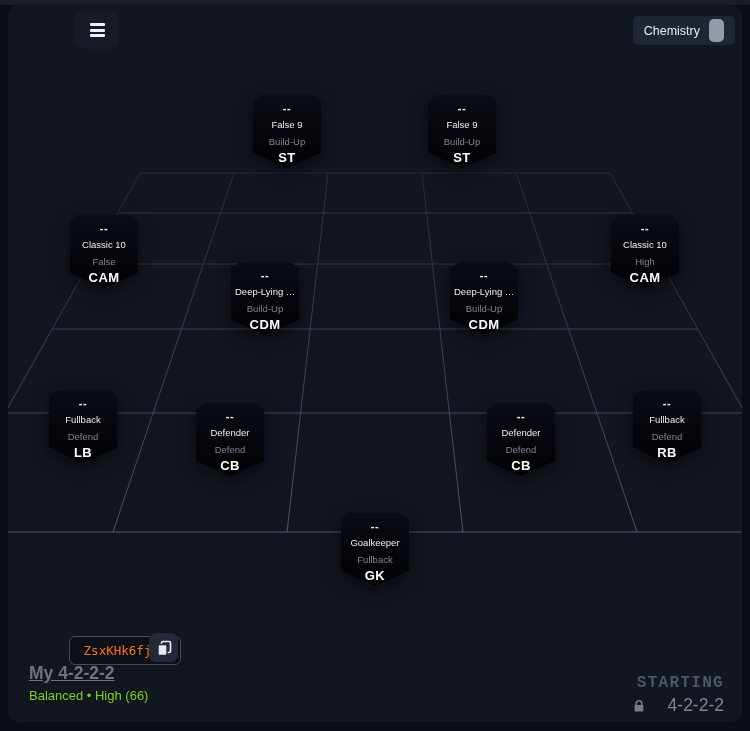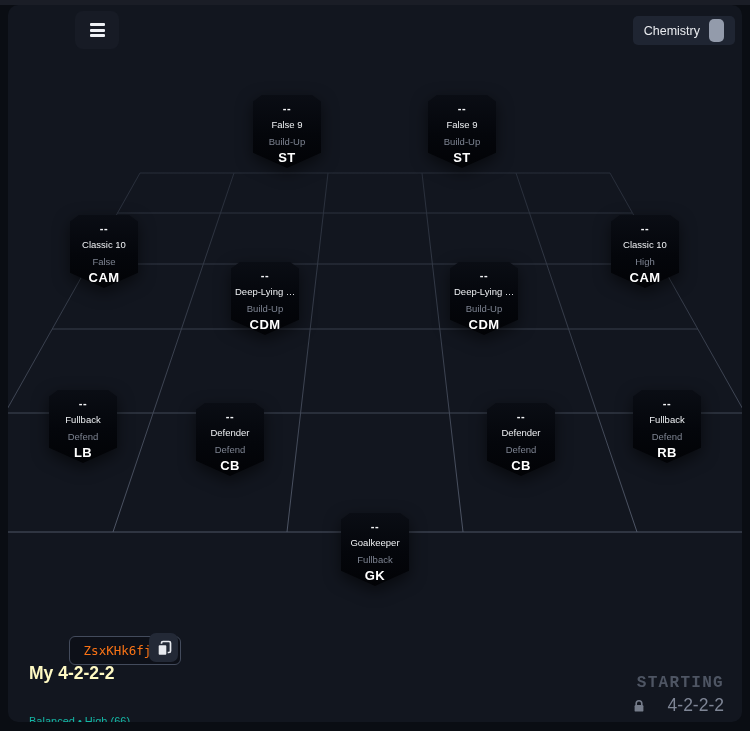--- a/index.html
+++ b/index.html
@@ -34,22 +34,22 @@
   .focus{margin-top:6px;font-size:9.5px;color:#7e8492;}
   .pos{margin-top:3px;font-size:13px;font-weight:bold;color:#ffffff;letter-spacing:.4px;}
 
   .code-box{position:absolute;left:29px;top:636px;width:112px;height:29px;
     border:1px solid #434b5c;border-radius:6px;background:rgba(5,7,12,.35);
     display:flex;align-items:center;justify-content:center;
     font-family:"DejaVu Sans Mono",monospace;font-size:12.5px;color:#f97316;margin-left:40px;}
   .copy-btn{position:absolute;left:149px;top:633px;width:29px;height:29px;border-radius:7px;
     background:#232936;display:flex;align-items:center;justify-content:center;}
 
-  .squad-name{position:absolute;left:29px;top:663px;font-size:17.5px;font-weight:bold;color:#fef9c3;}
-  .squad-meta{position:absolute;left:29px;top:715px;font-size:11px;color:#14b8a6;}
+  .squad-name{position:absolute;left:29px;top:663px;font-size:17.5px;font-weight:bold;color:#737373;text-decoration:underline;}
+  .squad-meta{position:absolute;left:29px;top:688px;font-size:13px;color:#84cc16;}
 
   .starting{position:absolute;right:26px;top:674px;text-align:right;}
   .starting-label{font-size:16px;font-weight:600;letter-spacing:1.3px;color:#4e5563;font-family:Liberation Mono, monospace;}
   .formation-row{margin-top:3px;display:flex;align-items:center;justify-content:flex-end;
     gap:22px;font-size:17.5px;color:#7e8595;}
 </style>
 </head>
 <body>
 
 <div class="top-strip"></div>

